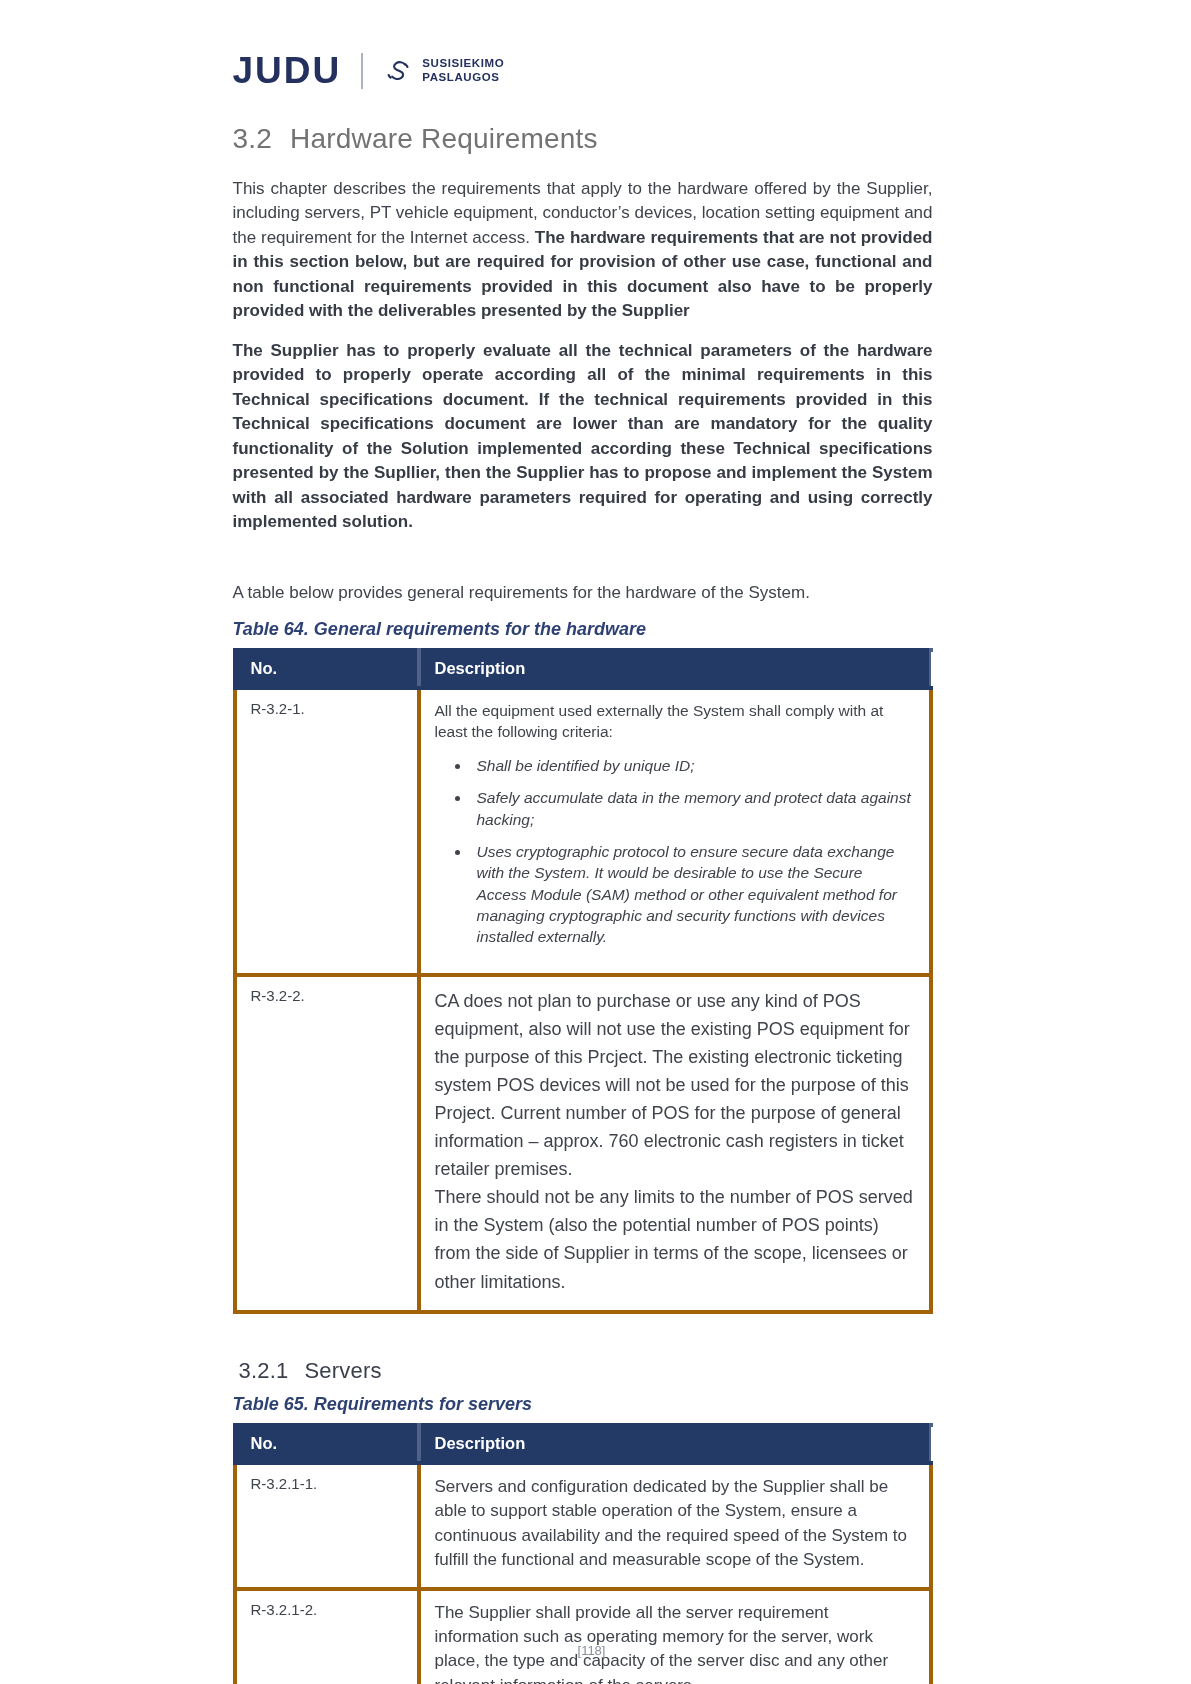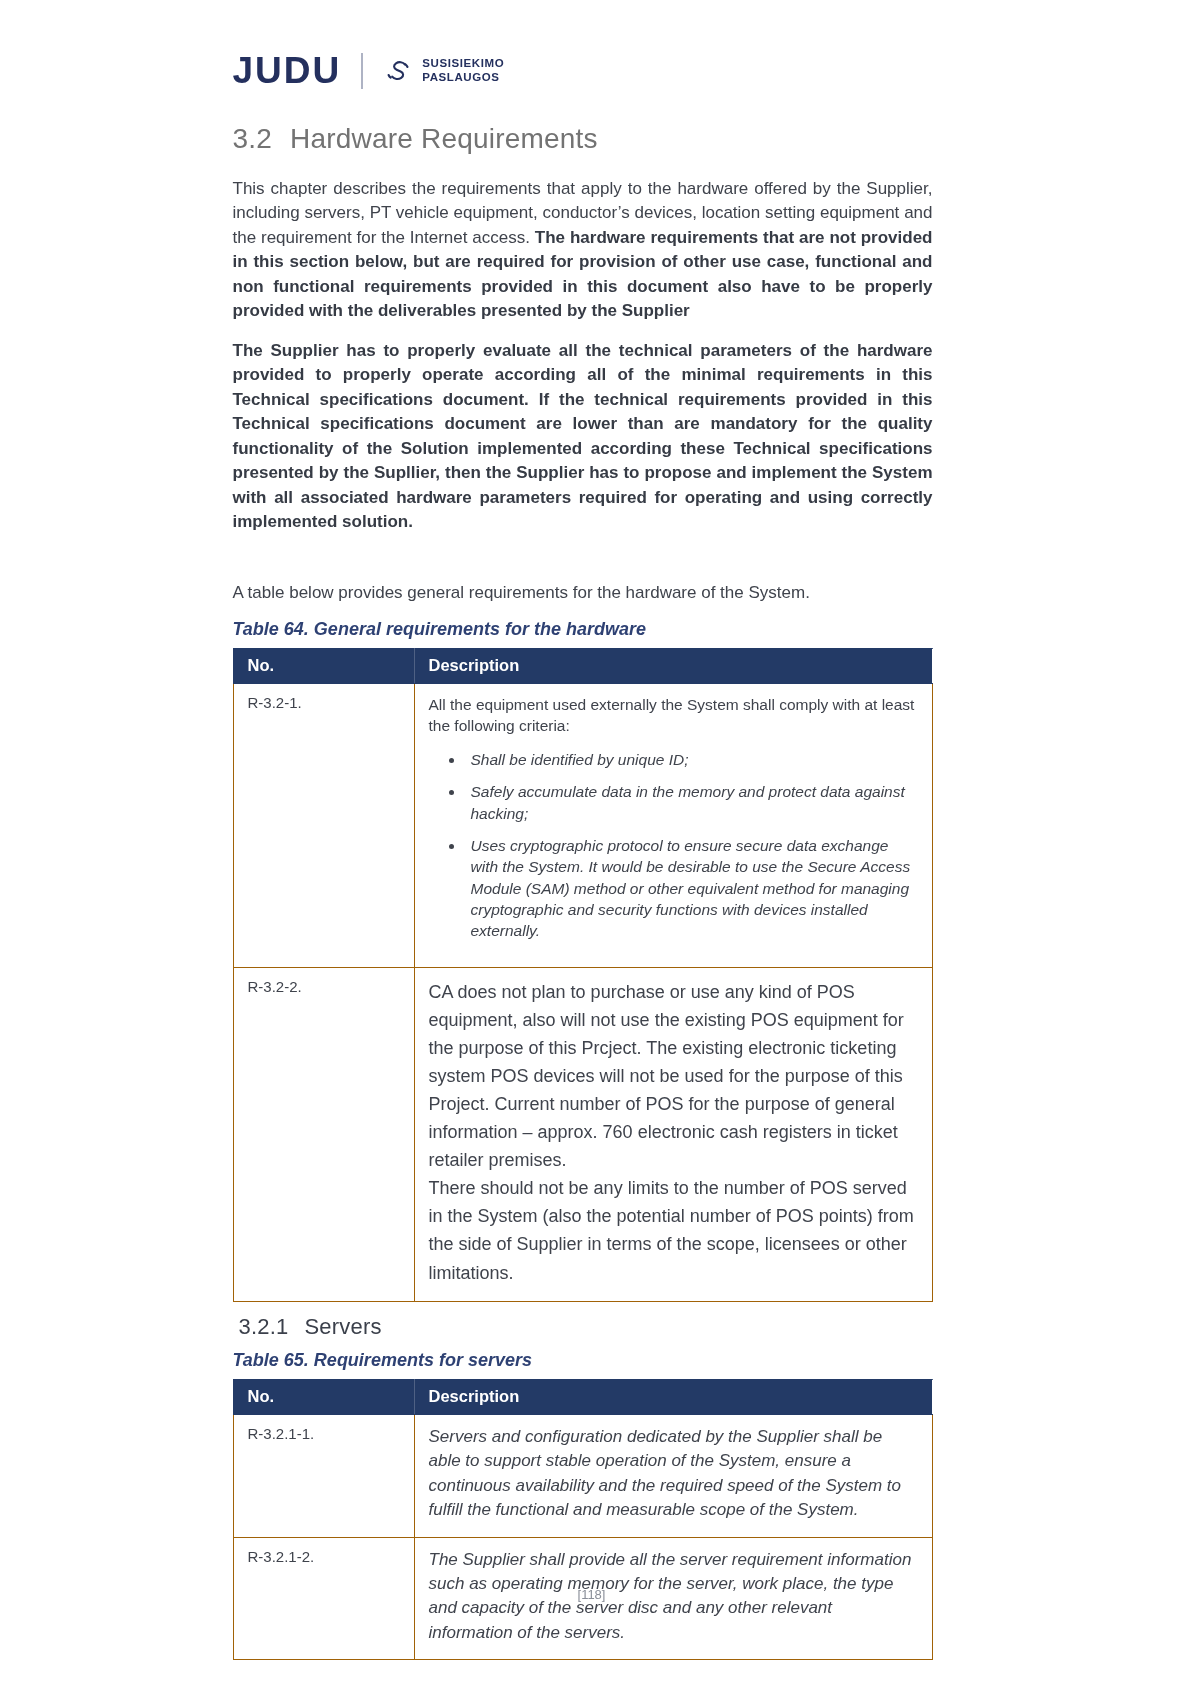--- a/index.html
+++ b/index.html
@@ -31,21 +31,21 @@
 
   
   h1.section-heading {
     display: flex; gap: 18px; align-items: baseline;
     font-size: 28px; font-weight: 500; color: #737373;
     margin: 0 0 22px 0; letter-spacing: 0.2px;
   }
   h2.subsection-heading {
     display: flex; gap: 16px; align-items: baseline;
     font-size: 22px; font-weight: 500; color: #3b404b;
-    margin: 12px 0 10px 6px; letter-spacing: 0.2px;
+    margin: 44px 0 10px 6px; letter-spacing: 0.2px;
   }
 
   
   p.body-par {
     font-size: 17px; line-height: 1.44; text-align: justify;
     margin: 0 0 15px 0;
   }
   p.body-par .bold-run { font-weight: 700; color: #363b45; }
   p.all-bold { font-weight: 700; color: #363b45; }
   p.lead-par { font-size: 17px; line-height: 1.44; margin: 46px 0 14px 0; }
@@ -56,21 +56,21 @@
     color: #2e4173; margin: 0 0 8px 0;
   }
 
   
   table.req-table {
     width: 100%;
     border-collapse: collapse;
     margin-bottom: 10px;
   }
   table.req-table th, table.req-table td {
-    border: 1px solid #a16207;
+    border: 4px solid #a16207;
     vertical-align: top;
     text-align: left;
   }
   table.req-table th {
     background: #233a66;
     color: #ffffff;
     font-weight: 700;
     font-size: 16.5px;
     padding: 7px 14px 8px 14px;
     border-color: #233a66;
@@ -78,21 +78,21 @@
   }
   table.req-table .col-no { width: 152px; }
   table.req-table td { padding: 10px 14px 14px 14px; }
   td.cell-no { font-size: 15px; padding-top: 12px; color: #3f434c; }
   td.cell-desc { text-align: justify; }
   .t64-r1 { font-size: 15.5px; line-height: 1.38; }
   .t64-r1 ul { margin: 12px 0 2px 0; padding-left: 36px; }
   .t64-r1 li { margin-bottom: 11px; padding-left: 6px; font-style: italic; }
   .t64-r1 li::marker { color: #3f434c; }
   .t64-r2 { font-size: 18px; line-height: 1.56; }
-  .t65-cell { font-size: 17px; line-height: 1.44; font-style: italic; }
+  .t65-cell { font-size: 17px; line-height: 1.44; }
 
   
   .page-footer {
     position: absolute;
     left: 0; right: 8px; bottom: 108px;
     text-align: center;
     font-size: 13px;
     color: #8a8f99;
   }
 </style>

